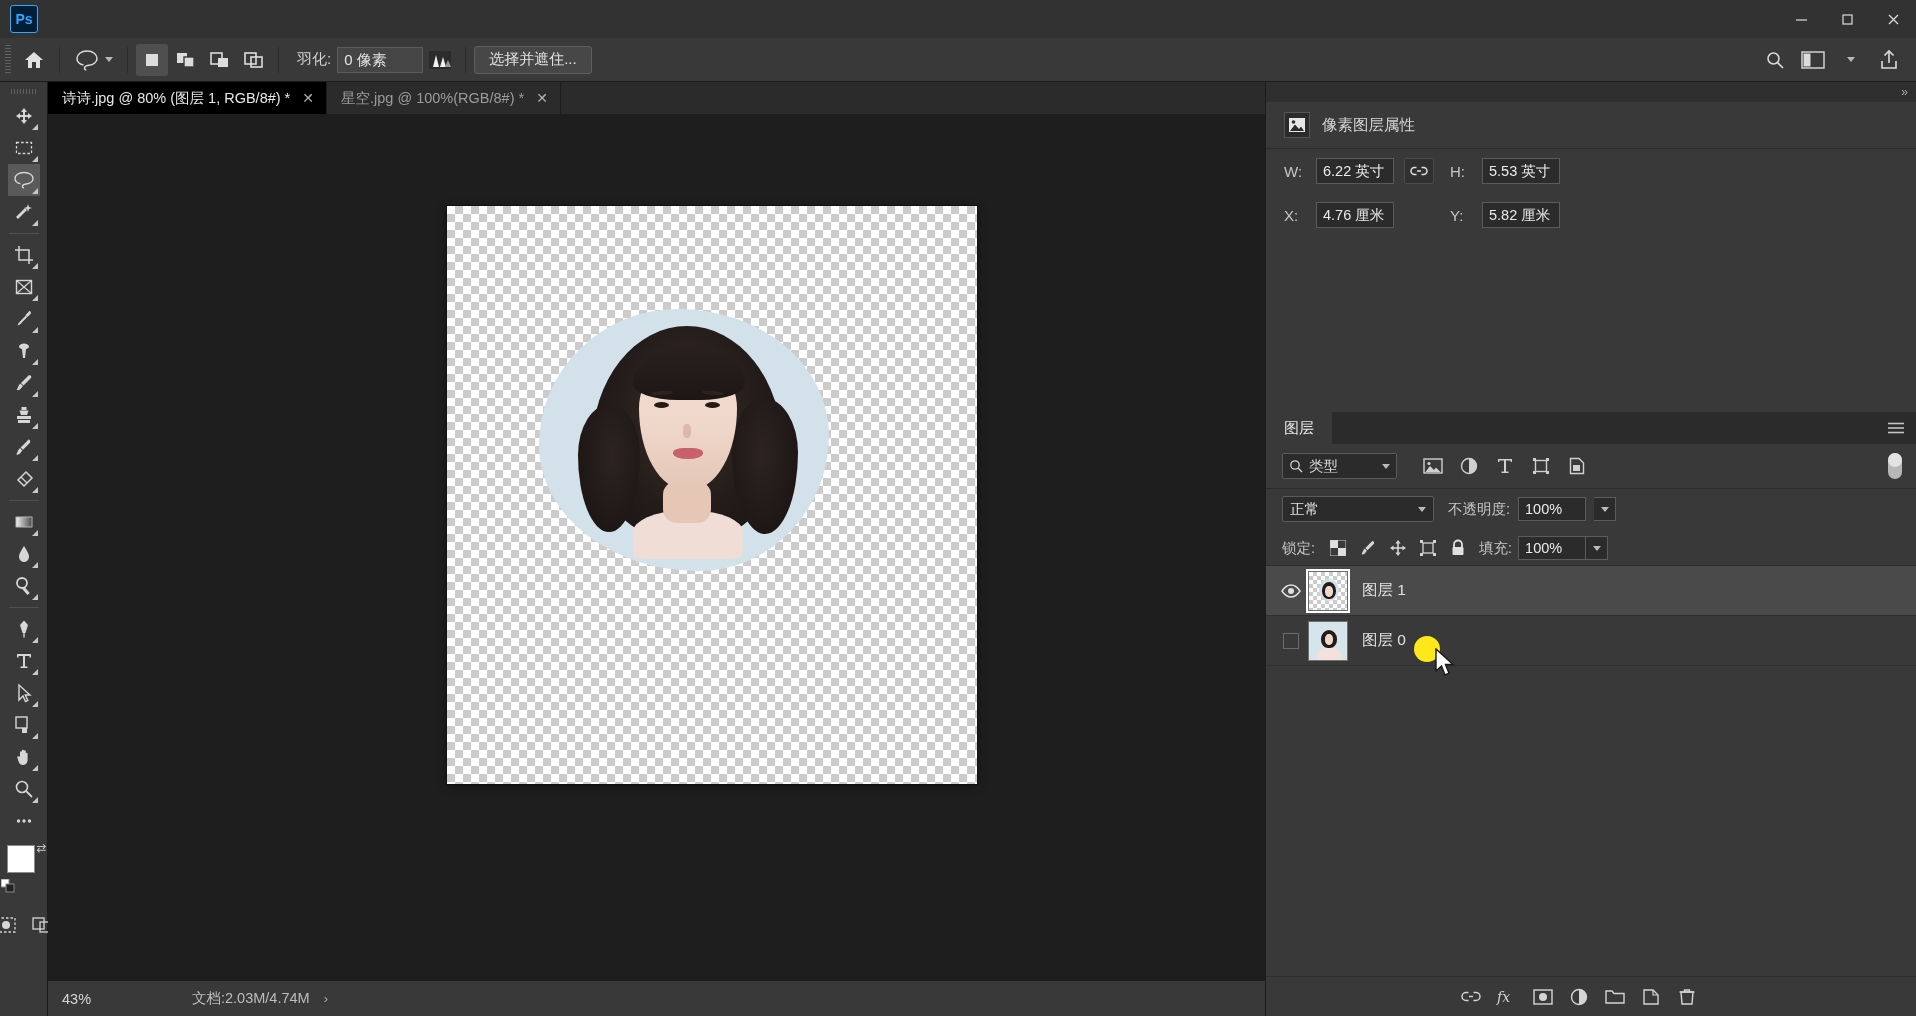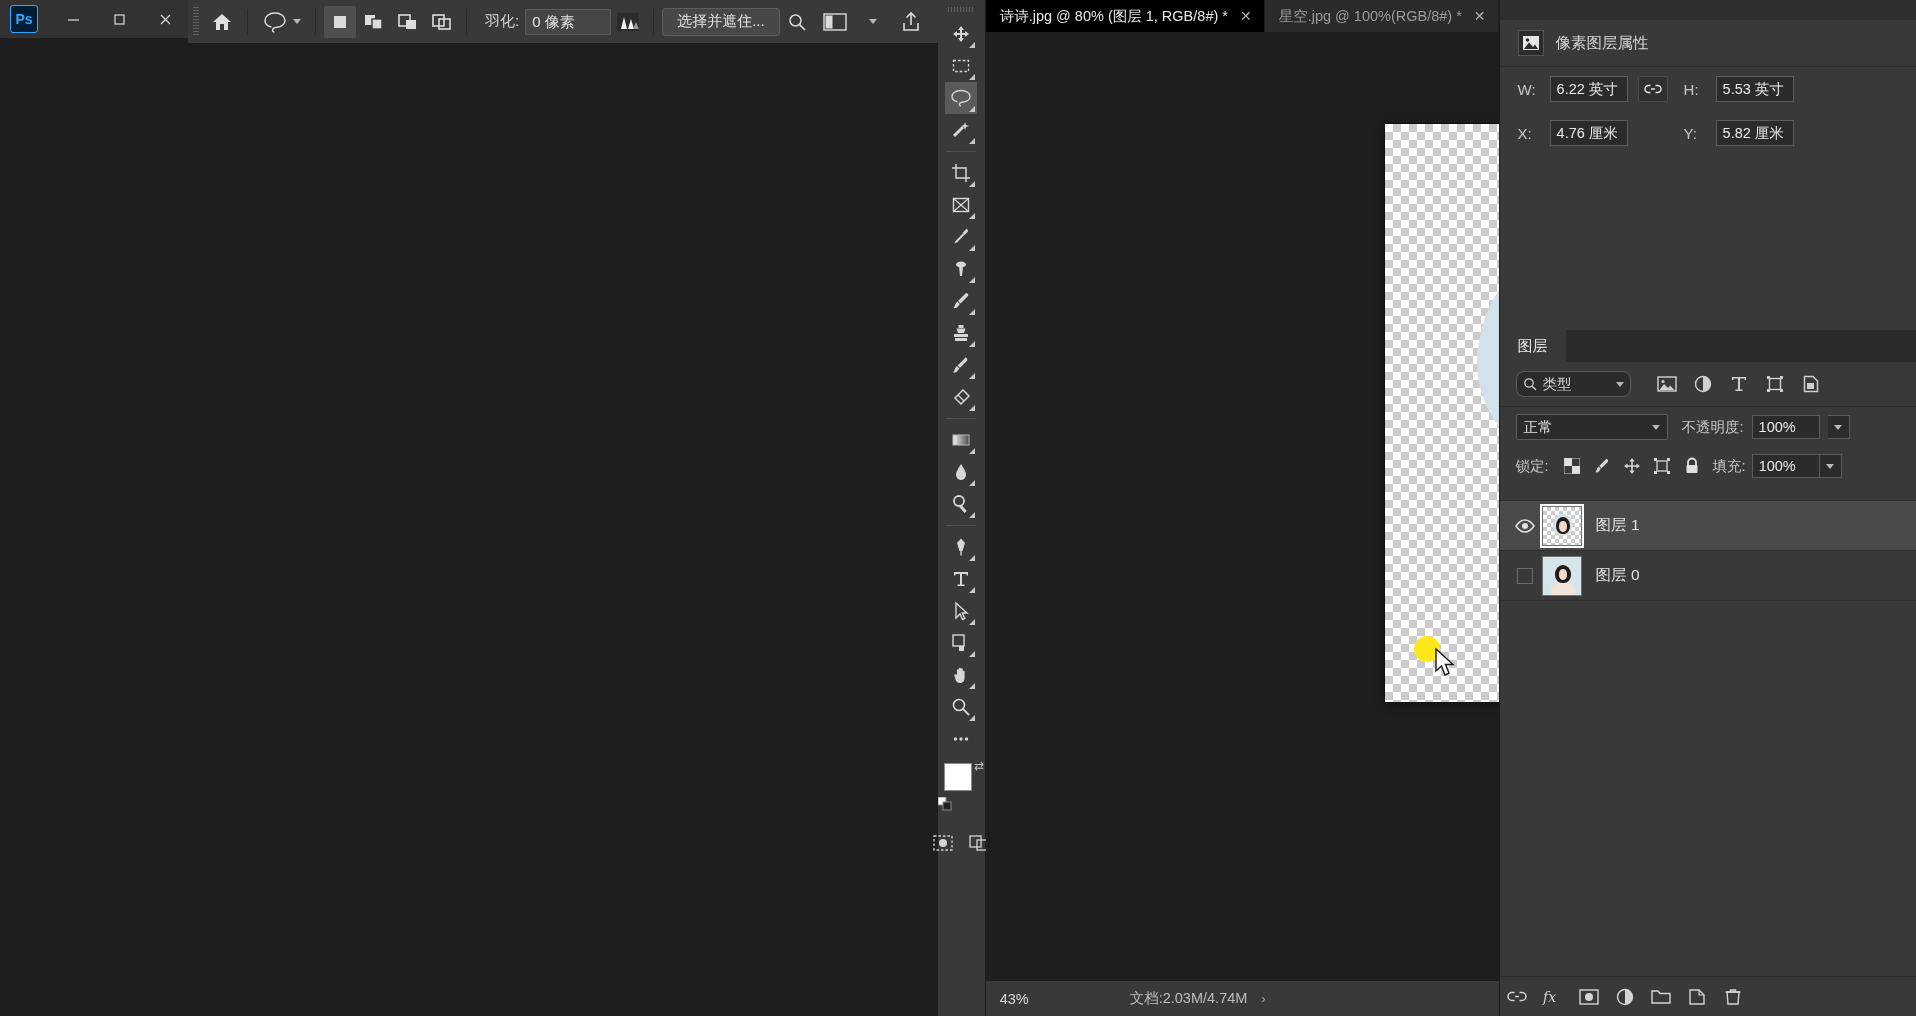--- a/index.html
+++ b/index.html
@@ -3,21 +3,21 @@
 <meta charset="utf-8">
 <style>
   * { margin:0; padding:0; box-sizing:border-box; }
   html,body { width:1916px; height:1016px; overflow:hidden; }
   body {
     background:#1e1e1e;
     font-family:"Liberation Sans","DejaVu Sans",sans-serif;
     color:#c8c8c8;
     -webkit-font-smoothing:antialiased;
   }
-  .app { width:1916px; height:1016px; position:relative; display:flex; }
+  .app { width:1916px; height:1016px; position:relative; display:flex; flex-direction:column; }
 
   
   .menubar {
     height:38px; background:#323232; display:flex; align-items:center;
     flex:0 0 38px; position:relative;
   }
   .ps-logo {
     width:28px; height:28px; margin-left:10px; margin-right:12px;
     background:#001e36; border:1px solid #31a8ff; border-radius:3px;
     color:#31a8ff; font-size:14px; font-weight:bold;
@@ -234,21 +234,21 @@
     display:flex;align-items:center;justify-content:center;color:#d8d8d8;
   }
   .props-body { flex:1; background:#393939; }
 
   .layers-panel { flex:1; display:flex; flex-direction:column; min-height:0; }
   .filter-row {
     display:flex; align-items:center; gap:0; padding:8px 14px 8px 16px;
     border-bottom:1px solid #2d2d2d;
   }
   .filter-select {
-    width:115px;height:26px;background:#2b2b2b;border:1px solid #5b5b5b;border-radius:8px;
+    width:115px;height:26px;background:#2b2b2b;border:1px solid #5b5b5b;border-radius:2px;
     display:flex;align-items:center;gap:6px;padding:0 6px;font-size:14.5px;color:#d8d8d8;
   }
   .filter-icons { display:flex; align-items:center; gap:0; margin-left:18px; }
   .ficon { width:36px;height:28px;display:flex;align-items:center;justify-content:center;color:#d0d0d0; }
   .toggle-pill {
     margin-left:auto; width:14px;height:26px;border-radius:7px;background:#b7b7b7; position:relative;
   }
   .toggle-pill::after{content:'';position:absolute;left:0;top:0;width:14px;height:14px;border-radius:50%;background:#e2e2e2;}
 
   .blend-row { display:flex; align-items:center; padding:7px 14px 7px 16px; gap:8px; }
@@ -256,21 +256,21 @@
     width:152px;height:26px;background:#2b2b2b;border:1px solid #5b5b5b;border-radius:2px;
     display:flex;align-items:center;justify-content:space-between;padding:0 7px;font-size:14.5px;color:#e0e0e0;
   }
   .opacity-label { font-size:14.5px; color:#c6c6c6; margin-left:6px; white-space:nowrap;}
   .opacity-value {
     width:68px;height:24px;background:#2b2b2b;border:1px solid #5b5b5b;color:#eaeaea;font-size:14.5px;
     display:flex;align-items:center;padding:0 6px;
   }
   .mini-caret { width:22px;height:24px;display:flex;align-items:center;justify-content:center;
                 background:#2b2b2b;border:1px solid #5b5b5b;border-left:none;color:#c0c0c0;}
-  .lock-row { display:flex; align-items:center; padding:6px 14px 21px 16px; gap:0;
+  .lock-row { display:flex; align-items:center; padding:6px 14px 4px 16px; gap:0;
               border-bottom:1px solid #2d2d2d;}
   .lock-label { font-size:14.5px; color:#c6c6c6; margin-right:8px; }
   .lock-icon { width:30px;height:26px;display:flex;align-items:center;justify-content:center;color:#d6d6d6; }
   .fill-label { font-size:14.5px; color:#c6c6c6; margin-left:6px; margin-right:6px; white-space:nowrap;}
 
   .layer-list { flex:1; overflow:hidden; background:#393939; }
   .layer-row {
     height:50px; display:flex; align-items:center; gap:0;
     border-bottom:1px solid #2f2f2f; padding-left:8px;
   }
@@ -288,21 +288,21 @@
   .lthumb.opaque { background-image:none; background:#d6e4ec; }
   .th-blob{ position:absolute; left:10px; top:7px; width:20px;height:22px;background:#d3e2ea;border-radius:50%;}
   .th-hair{ position:absolute; left:13px; top:10px; width:14px;height:17px;background:#241b18;border-radius:50% 50% 45% 45%;}
   .th-face{ position:absolute; left:16px; top:14px; width:8px;height:11px;background:#efd9cc;border-radius:45%;}
   .th2-hair{ position:absolute; left:12px; top:8px; width:16px;height:18px;background:#241b18;border-radius:50% 50% 45% 45%;}
   .th2-face{ position:absolute; left:16px; top:12px; width:8px;height:11px;background:#efd9cc;border-radius:45%;}
   .th2-body{ position:absolute; left:8px; top:26px; width:24px;height:16px;background:#f2e2da;border-radius:8px 8px 0 0;}
   .layer-name { font-size:15.5px; color:#e2e2e2; }
 
   .layers-footer {
-    height:40px; background:#393939; display:flex; align-items:center; justify-content:flex-start;
+    height:40px; background:#393939; display:flex; align-items:center; justify-content:center;
     gap:2px; padding-right:24px; border-top:1px solid #2d2d2d;
   }
   .lf-icon { width:34px;height:30px;display:flex;align-items:center;justify-content:center;color:#d4d4d4; }
 
   
   .cursor-dot {
     position:absolute; left:1414px; top:636px; width:26px; height:26px;
     background:#ffe81a; border-radius:50%; z-index:50; pointer-events:none;
   }
   .cursor-arrow { position:absolute; left:1434px; top:648px; z-index:51; pointer-events:none; }

